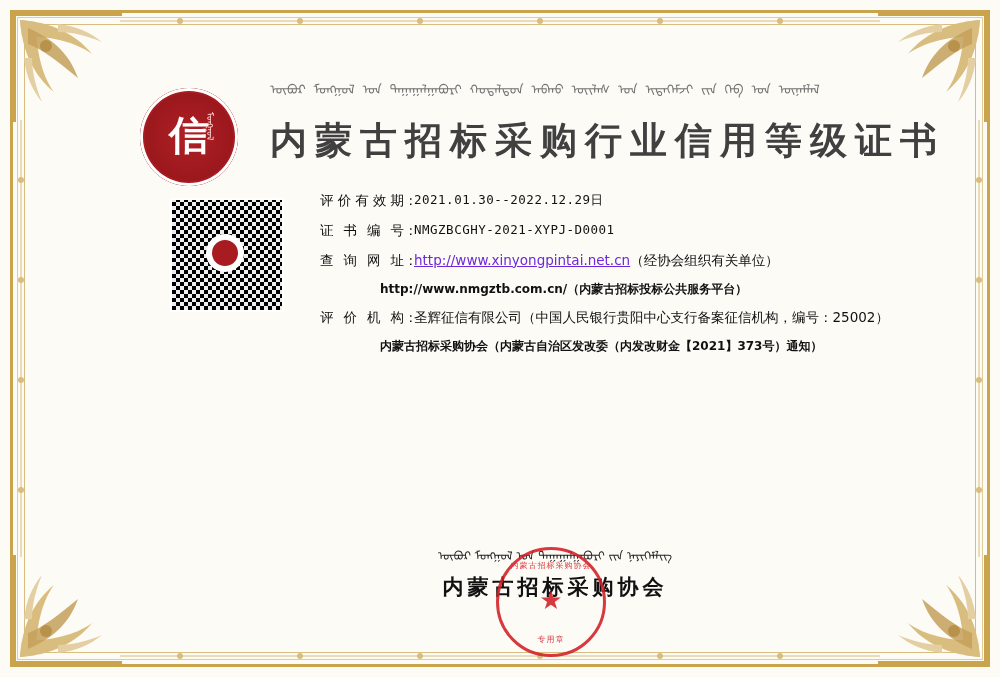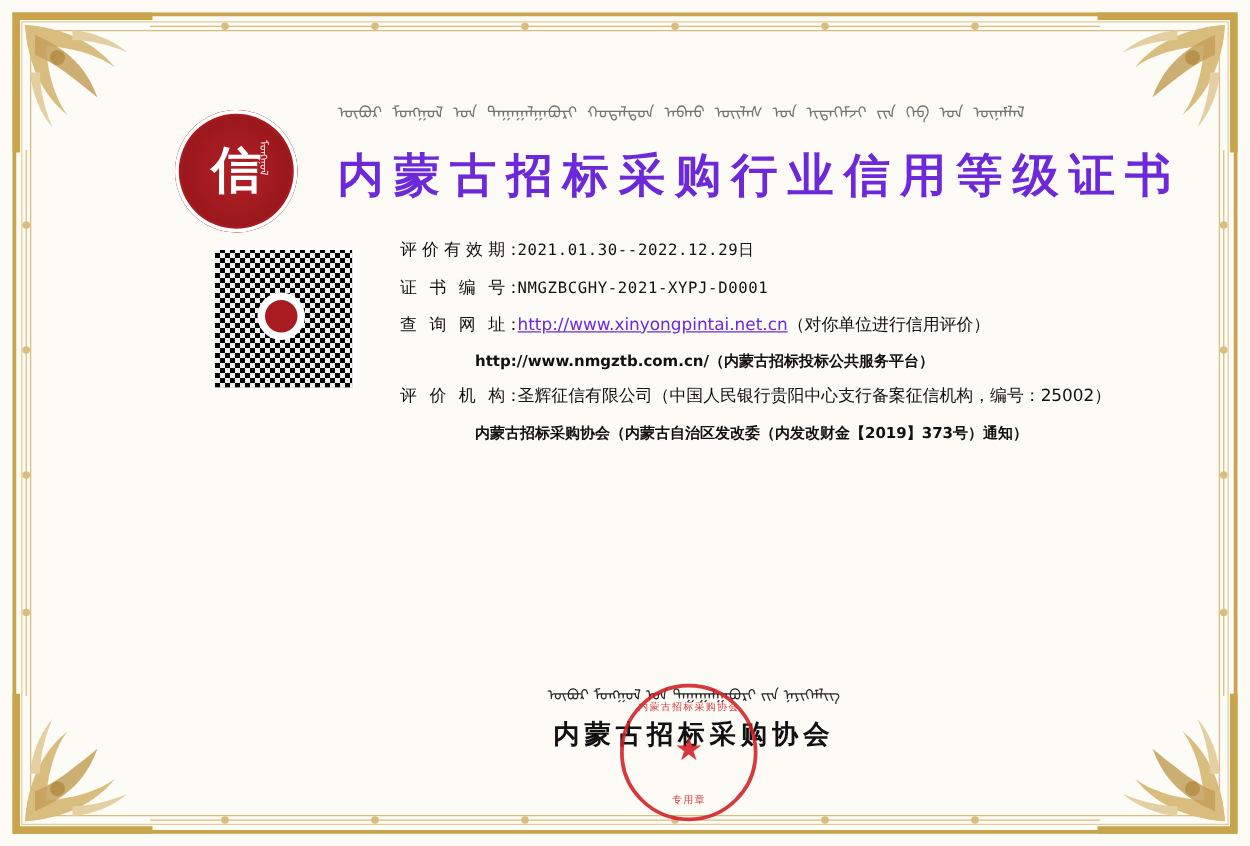--- a/index.html
+++ b/index.html
@@ -116,21 +116,21 @@
     white-space: nowrap;
     margin-bottom: 8px;
     height: 34px;
     line-height: 34px;
     overflow: hidden;
   }
   .main-title {
     font-family: "DejaVu Serif", "Liberation Serif", serif;
     font-size: 37px;
     font-weight: 700;
-    color: #6d28d9;
+    color: #404040;
     letter-spacing: 8px;
     white-space: nowrap;
   }
 
   .body-text {
     margin-top: 24px;
     padding: 0 28px 0 18px;
     color: #111;
   }
   .recipient {
@@ -400,36 +400,36 @@
         <div class="detail-row">
           <span class="detail-label">证书编号</span>
           <span class="detail-colon">：</span>
           <span class="detail-value mono">NMGZBCGHY-2021-XYPJ-D0001</span>
         </div>
 
         <div class="detail-row">
           <span class="detail-label">查询网址</span>
           <span class="detail-colon">：</span>
           <span class="detail-value">
-            <span class="link">http://www.xinyongpintai.net.cn</span><span>（对你单位进行信用评价）</span>
+            <span class="link">http://www.xinyongpintai.net.cn</span><span>（经协会组织有关单位）</span>
           </span>
         </div>
 
         <div class="detail-sub">
           <span class="link">http://www.nmgztb.com.cn/</span><span>（内蒙古招标投标公共服务平台）</span>
         </div>
 
         <div class="detail-row">
           <span class="detail-label">评价机构</span>
           <span class="detail-colon">：</span>
           <span class="detail-value">圣辉征信有限公司（中国人民银行贵阳中心支行备案征信机构，编号：25002）</span>
         </div>
 
         <div class="detail-sub">
-          <span>内蒙古招标采购协会（内蒙古自治区发改委（内发改财金【2019】373号）通知）</span>
+          <span>内蒙古招标采购协会（内蒙古自治区发改委（内发改财金【2021】373号）通知）</span>
         </div>
 
       </div>
     </div>
 
     <div class="signature">
       <div class="sig-mongolian">ᠦᠪᠦᠷ ᠮᠣᠩᠭᠣᠯ ᠤᠨ ᠳᠠᠭᠠᠭᠠᠯᠭᠠᠪᠤᠷᠢ ᠵᠢᠨ ᠨᠡᠶᠢᠭᠡᠮᠯᠢᠭ</div>
       <div class="sig-name">内蒙古招标采购协会</div>
       <div class="sig-seal">
         <div class="seal-top-text">内蒙古招标采购协会</div>

